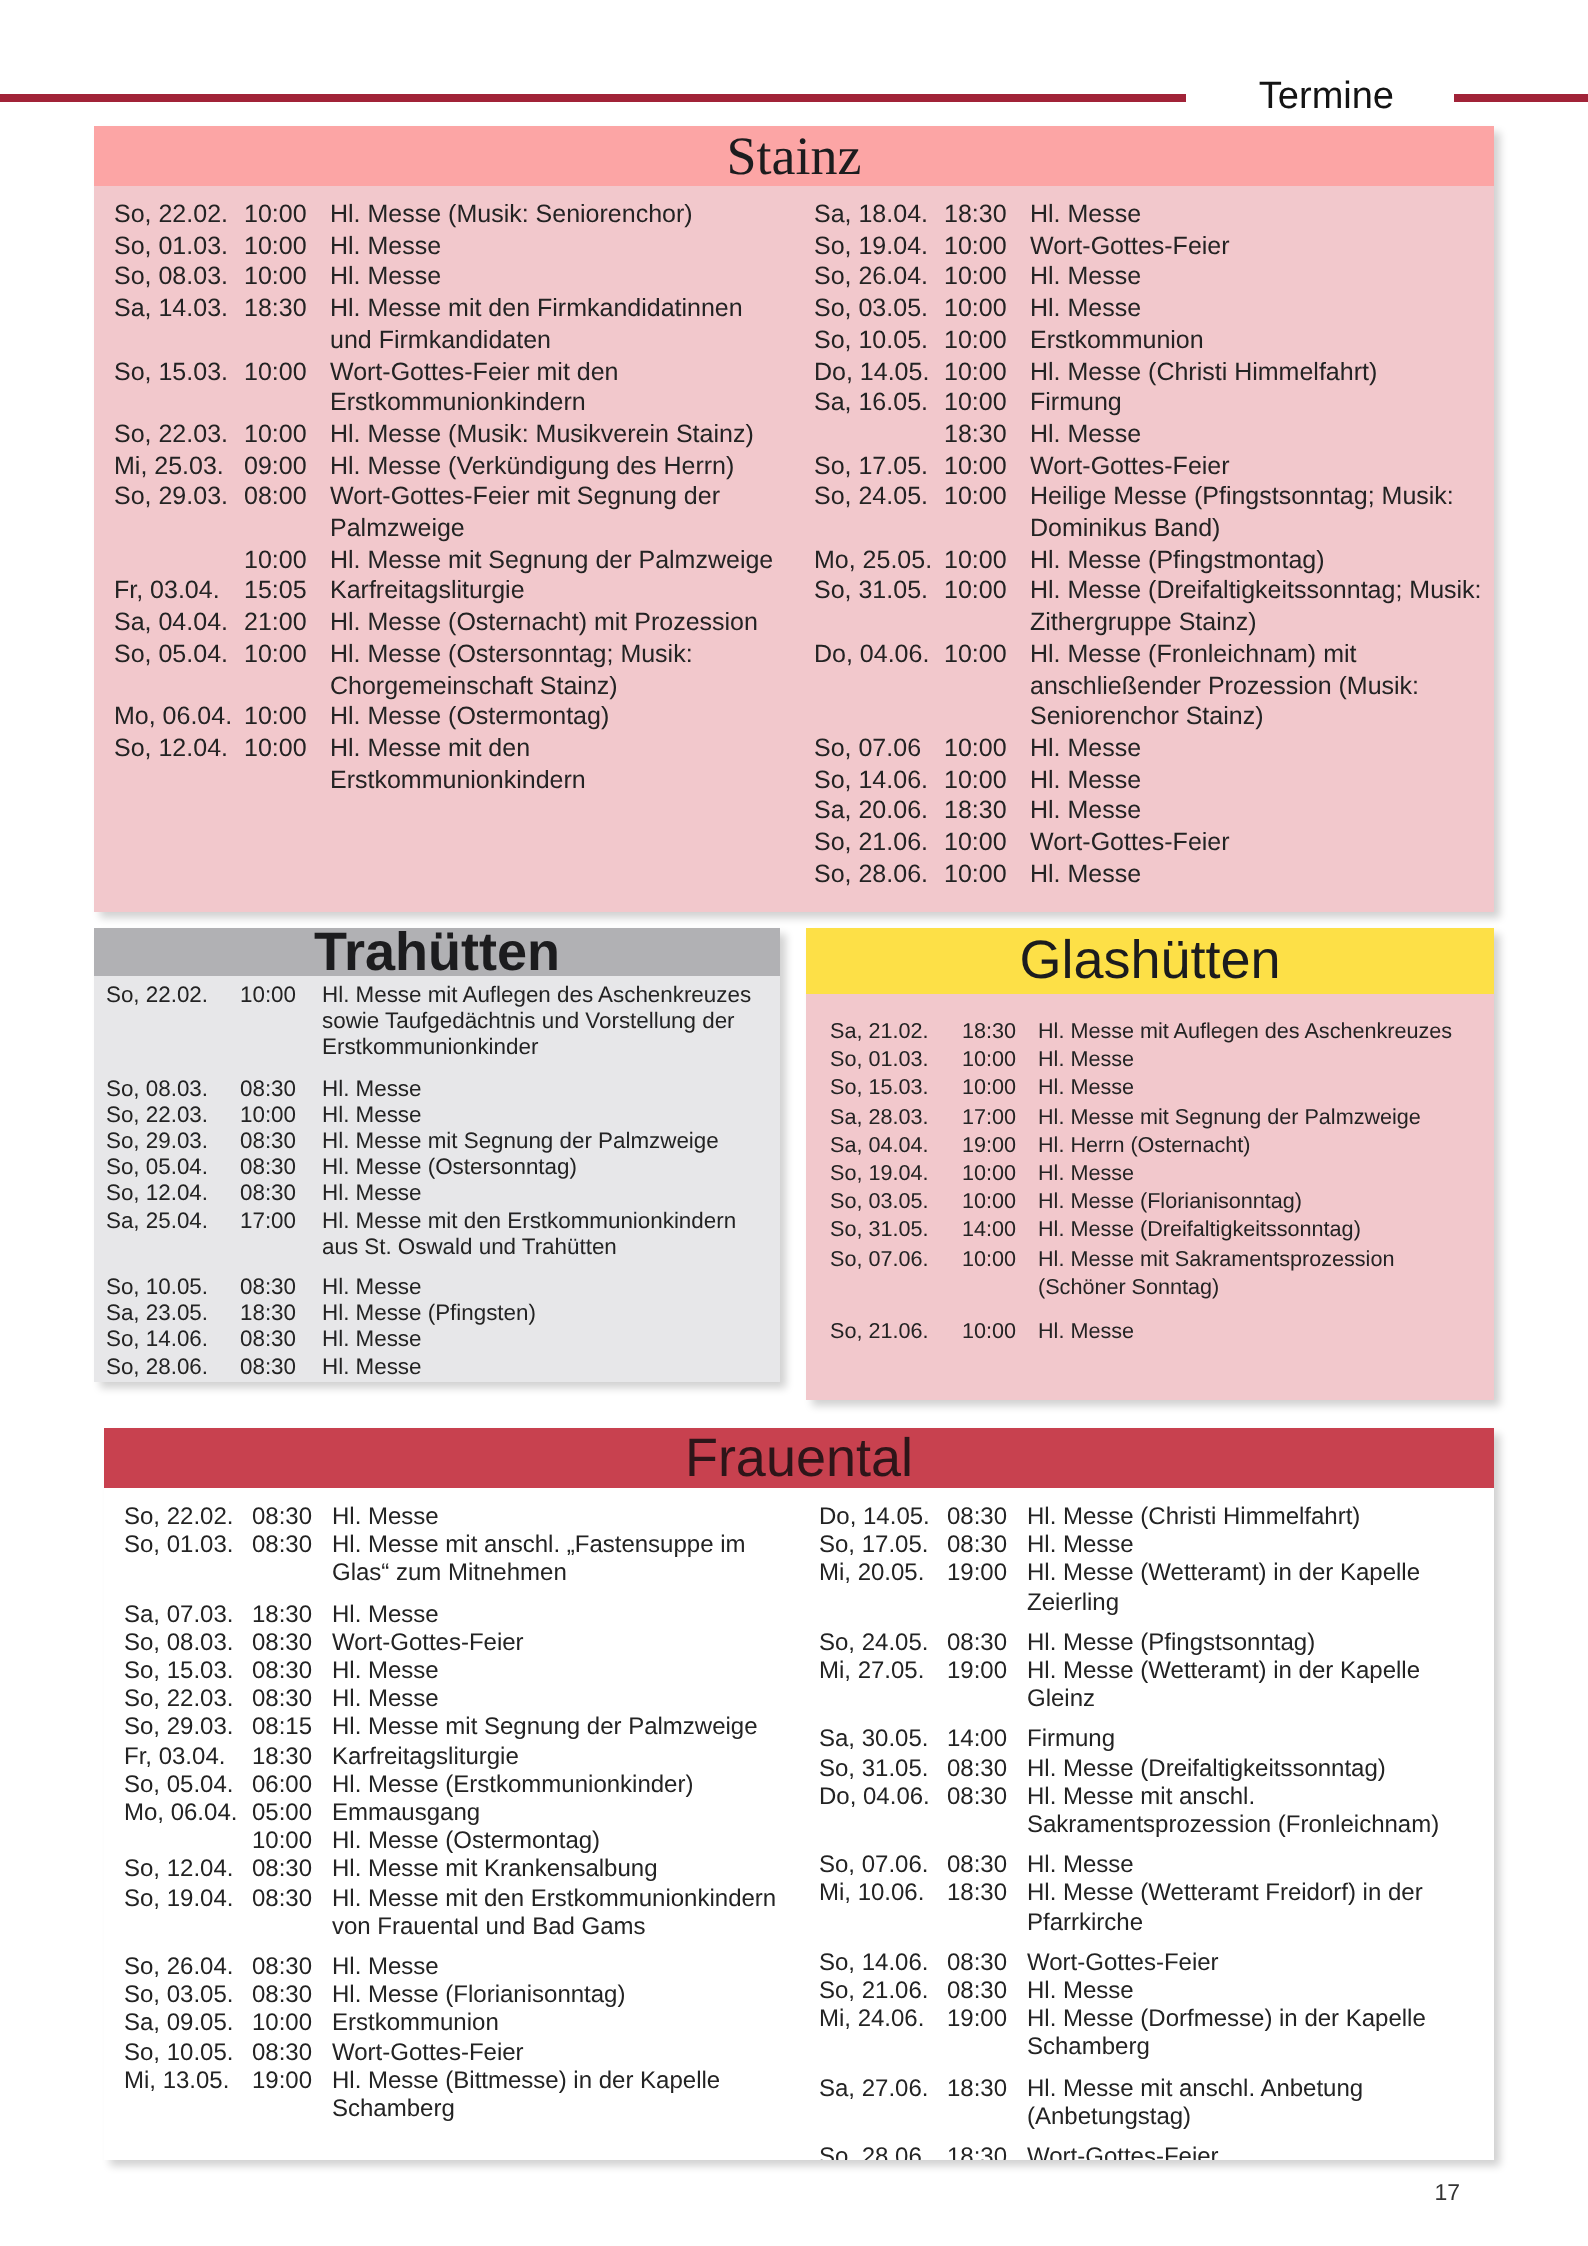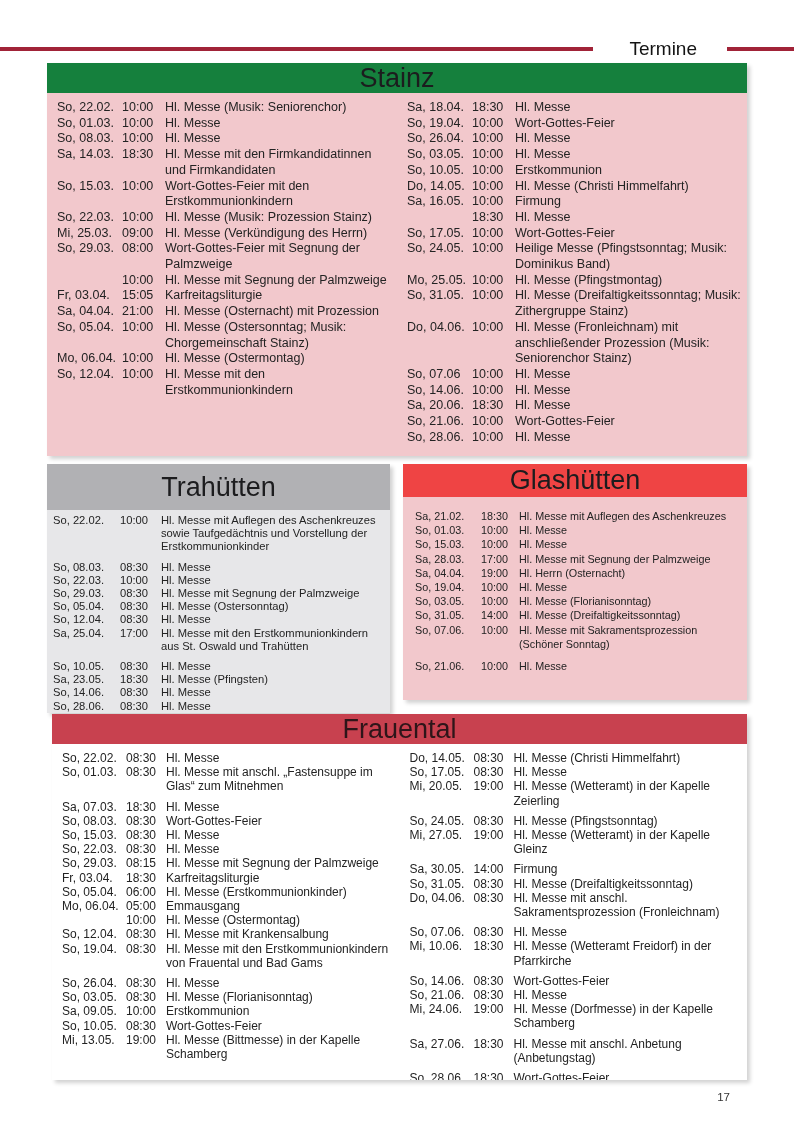--- a/index.html
+++ b/index.html
@@ -25,21 +25,21 @@
   .row .date{white-space:nowrap;}
   .row .time{white-space:nowrap;}
   
   .section-stainz{left:47px;top:63px;width:700px;}
   .section-stainz .box-header{height:30px;}
   .section-stainz .box-body{height:363px;padding-top:7px;}
   .section-stainz .col{width:350px;padding-left:10px;padding-right:6px;}
   .section-stainz .row{grid-template-columns:65px 43px 1fr;font-size:12.5px;line-height:15.7px;}
   
   .section-trahuetten{left:47px;top:464px;width:343px;}
-  .section-trahuetten .box-header{height:46px;}
+  .section-trahuetten .box-header{height:24px;font-weight:bold;}
   .section-trahuetten .box-body{height:203px;padding-top:4px;}
   .section-trahuetten .col{width:100%;padding-left:6px;padding-right:8px;}
   .section-trahuetten .row{grid-template-columns:67px 41px 1fr;font-size:11.2px;line-height:13.2px;}
   .section-trahuetten .row.gap{margin-top:7px;}
   
   .section-glashuetten{left:403px;top:464px;width:344px;}
   .section-glashuetten .box-header{height:33px;}
   .section-glashuetten .box-body{height:203px;padding-top:12px;}
   .section-glashuetten .col{width:100%;padding-left:12px;padding-right:20px;}
   .section-glashuetten .row{grid-template-columns:66px 38px 1fr;font-size:10.8px;line-height:14.2px;}
@@ -60,21 +60,21 @@
 <div class="page">
 
   <header class="topbar">
     <span class="rule rule-left" style="background: rgb(161, 35, 56);"></span>
     <span class="topbar-title">Termine</span>
     <span class="rule rule-right" style="background: rgb(161, 35, 56);"></span>
   </header>
 
   <div id="sections">
       <section class="box section-stainz">
-        <div class="box-header" style="background: #15803d;">
+        <div class="box-header" style="background: #fca5a5; font-family: Liberation Serif, serif;">
           <span class="box-title" style="color: rgb(28, 28, 30);">Stainz</span>
         </div>
         <div class="box-body" style="background: rgb(242, 200, 204);">
           <div class="col">
             <div class="row">
               <span class="date">So, 22.02.</span>
               <span class="time">10:00</span>
               <span class="text">Hl. Messe (Musik: Seniorenchor)</span>
             </div>
             <div class="row">
@@ -93,21 +93,21 @@
               <span class="text">Hl. Messe mit den Firmkandidatinnen und Firmkandidaten</span>
             </div>
             <div class="row">
               <span class="date">So, 15.03.</span>
               <span class="time">10:00</span>
               <span class="text">Wort-Gottes-Feier mit den Erstkommunionkindern</span>
             </div>
             <div class="row">
               <span class="date">So, 22.03.</span>
               <span class="time">10:00</span>
-              <span class="text">Hl. Messe (Musik: Prozession Stainz)</span>
+              <span class="text">Hl. Messe (Musik: Musikverein Stainz)</span>
             </div>
             <div class="row">
               <span class="date">Mi, 25.03.</span>
               <span class="time">09:00</span>
               <span class="text">Hl. Messe (Verkündigung des Herrn)</span>
             </div>
             <div class="row">
               <span class="date">So, 29.03.</span>
               <span class="time">08:00</span>
               <span class="text">Wort-Gottes-Feier mit Segnung der Palmzweige</span>
@@ -295,21 +295,21 @@
             </div>
             <div class="row">
               <span class="date">So, 28.06.</span>
               <span class="time">08:30</span>
               <span class="text">Hl. Messe</span>
             </div>
           </div>
         </div>
       </section>
       <section class="box section-glashuetten">
-        <div class="box-header" style="background: #ef4444;">
+        <div class="box-header" style="background: #fde047;">
           <span class="box-title" style="color: rgb(28, 28, 30);">Glashütten</span>
         </div>
         <div class="box-body" style="background: rgb(242, 200, 204);">
           <div class="col">
             <div class="row">
               <span class="date">Sa, 21.02.</span>
               <span class="time">18:30</span>
               <span class="text">Hl. Messe mit Auflegen des Aschenkreuzes</span>
             </div>
             <div class="row">

